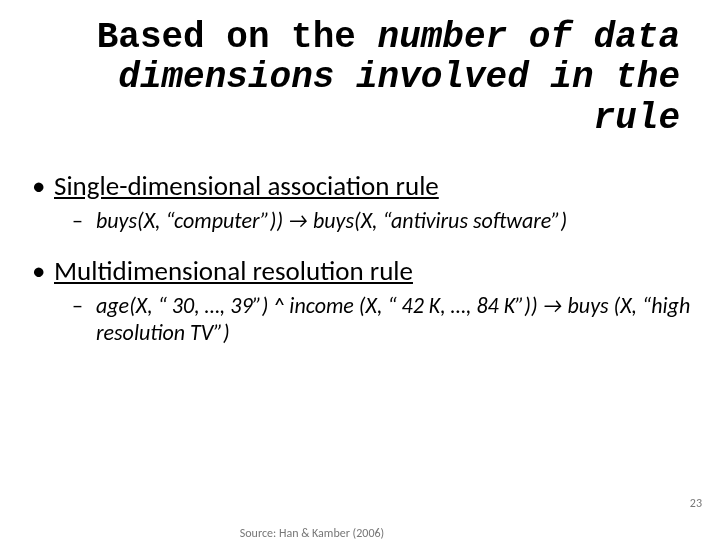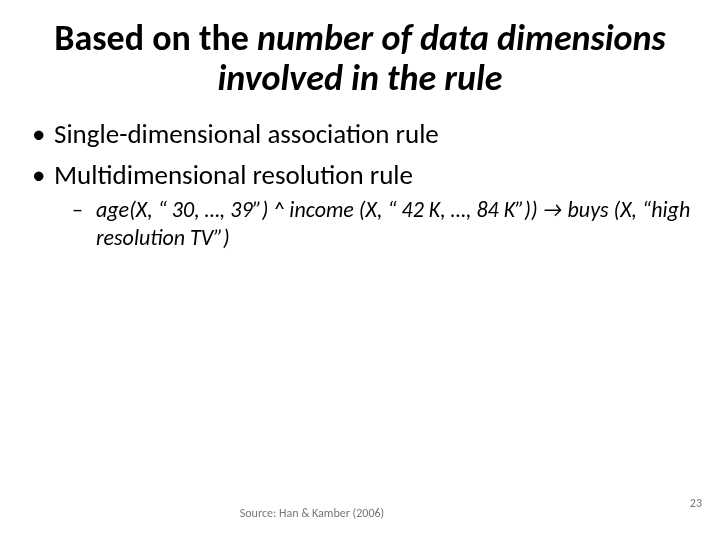--- a/index.html
+++ b/index.html
@@ -13,38 +13,40 @@
     position: relative;
     overflow: hidden;
   }
   .slide {
     width: 720px;
     height: 540px;
     position: relative;
     box-sizing: border-box;
   }
   .title {
-    text-align: center;
+    text-align: right;
     font-weight: 700;
     font-size: 36px;
     line-height: 1.12;
     padding: 18px 40px 8px 40px;
+    font-family: Liberation Mono, monospace;
   }
   .title .emph {
     font-style: italic;
   }
   .body {
     padding: 2px 28px 0 28px;
   }
   .l1 {
     font-size: 27px;
     line-height: 1.25;
-    margin-top: 8px;
+    margin-top: 20px;
     padding-left: 26px;
     position: relative;
+    text-decoration: underline;
   }
   .l1::before {
     content: "•";
     position: absolute;
     left: 4px;
     top: 0;
     font-size: 27px;
   }
   .l2 {
     font-size: 22px;
@@ -56,21 +58,21 @@
   }
   .l2::before {
     content: "–";
     position: absolute;
     left: 44px;
     top: 0;
     font-style: normal;
   }
   .source {
     position: absolute;
-    bottom: 20px;
+    bottom: 0;
     left: 0;
     width: 624px;
     text-align: center;
     font-size: 12px;
     color: #777;
   }
   .pagenum {
     position: absolute;
     bottom: 30px;
     right: 18px;
@@ -85,20 +87,23 @@
 
   <div class="title">
     <span>Based on the </span><span class="emph">number of data dimensions involved in the rule</span><span></span>
   </div>
 
   <div class="body">
 
     <div class="l1">
       <span>Single-dimensional association rule</span>
     </div>
+    <div class="l2">
+      <span>buys(X, “computer”)) → buys(X, “antivirus software”)</span>
+    </div>
 
     <div class="l1">
       <span>Multidimensional resolution rule</span>
     </div>
     <div class="l2">
       <span>age(X, “ 30, …, 39”) ^ income (X, “ 42 K, …, 84 K”)) → buys (X, “high resolution TV”)</span>
     </div>
 
   </div>
 

